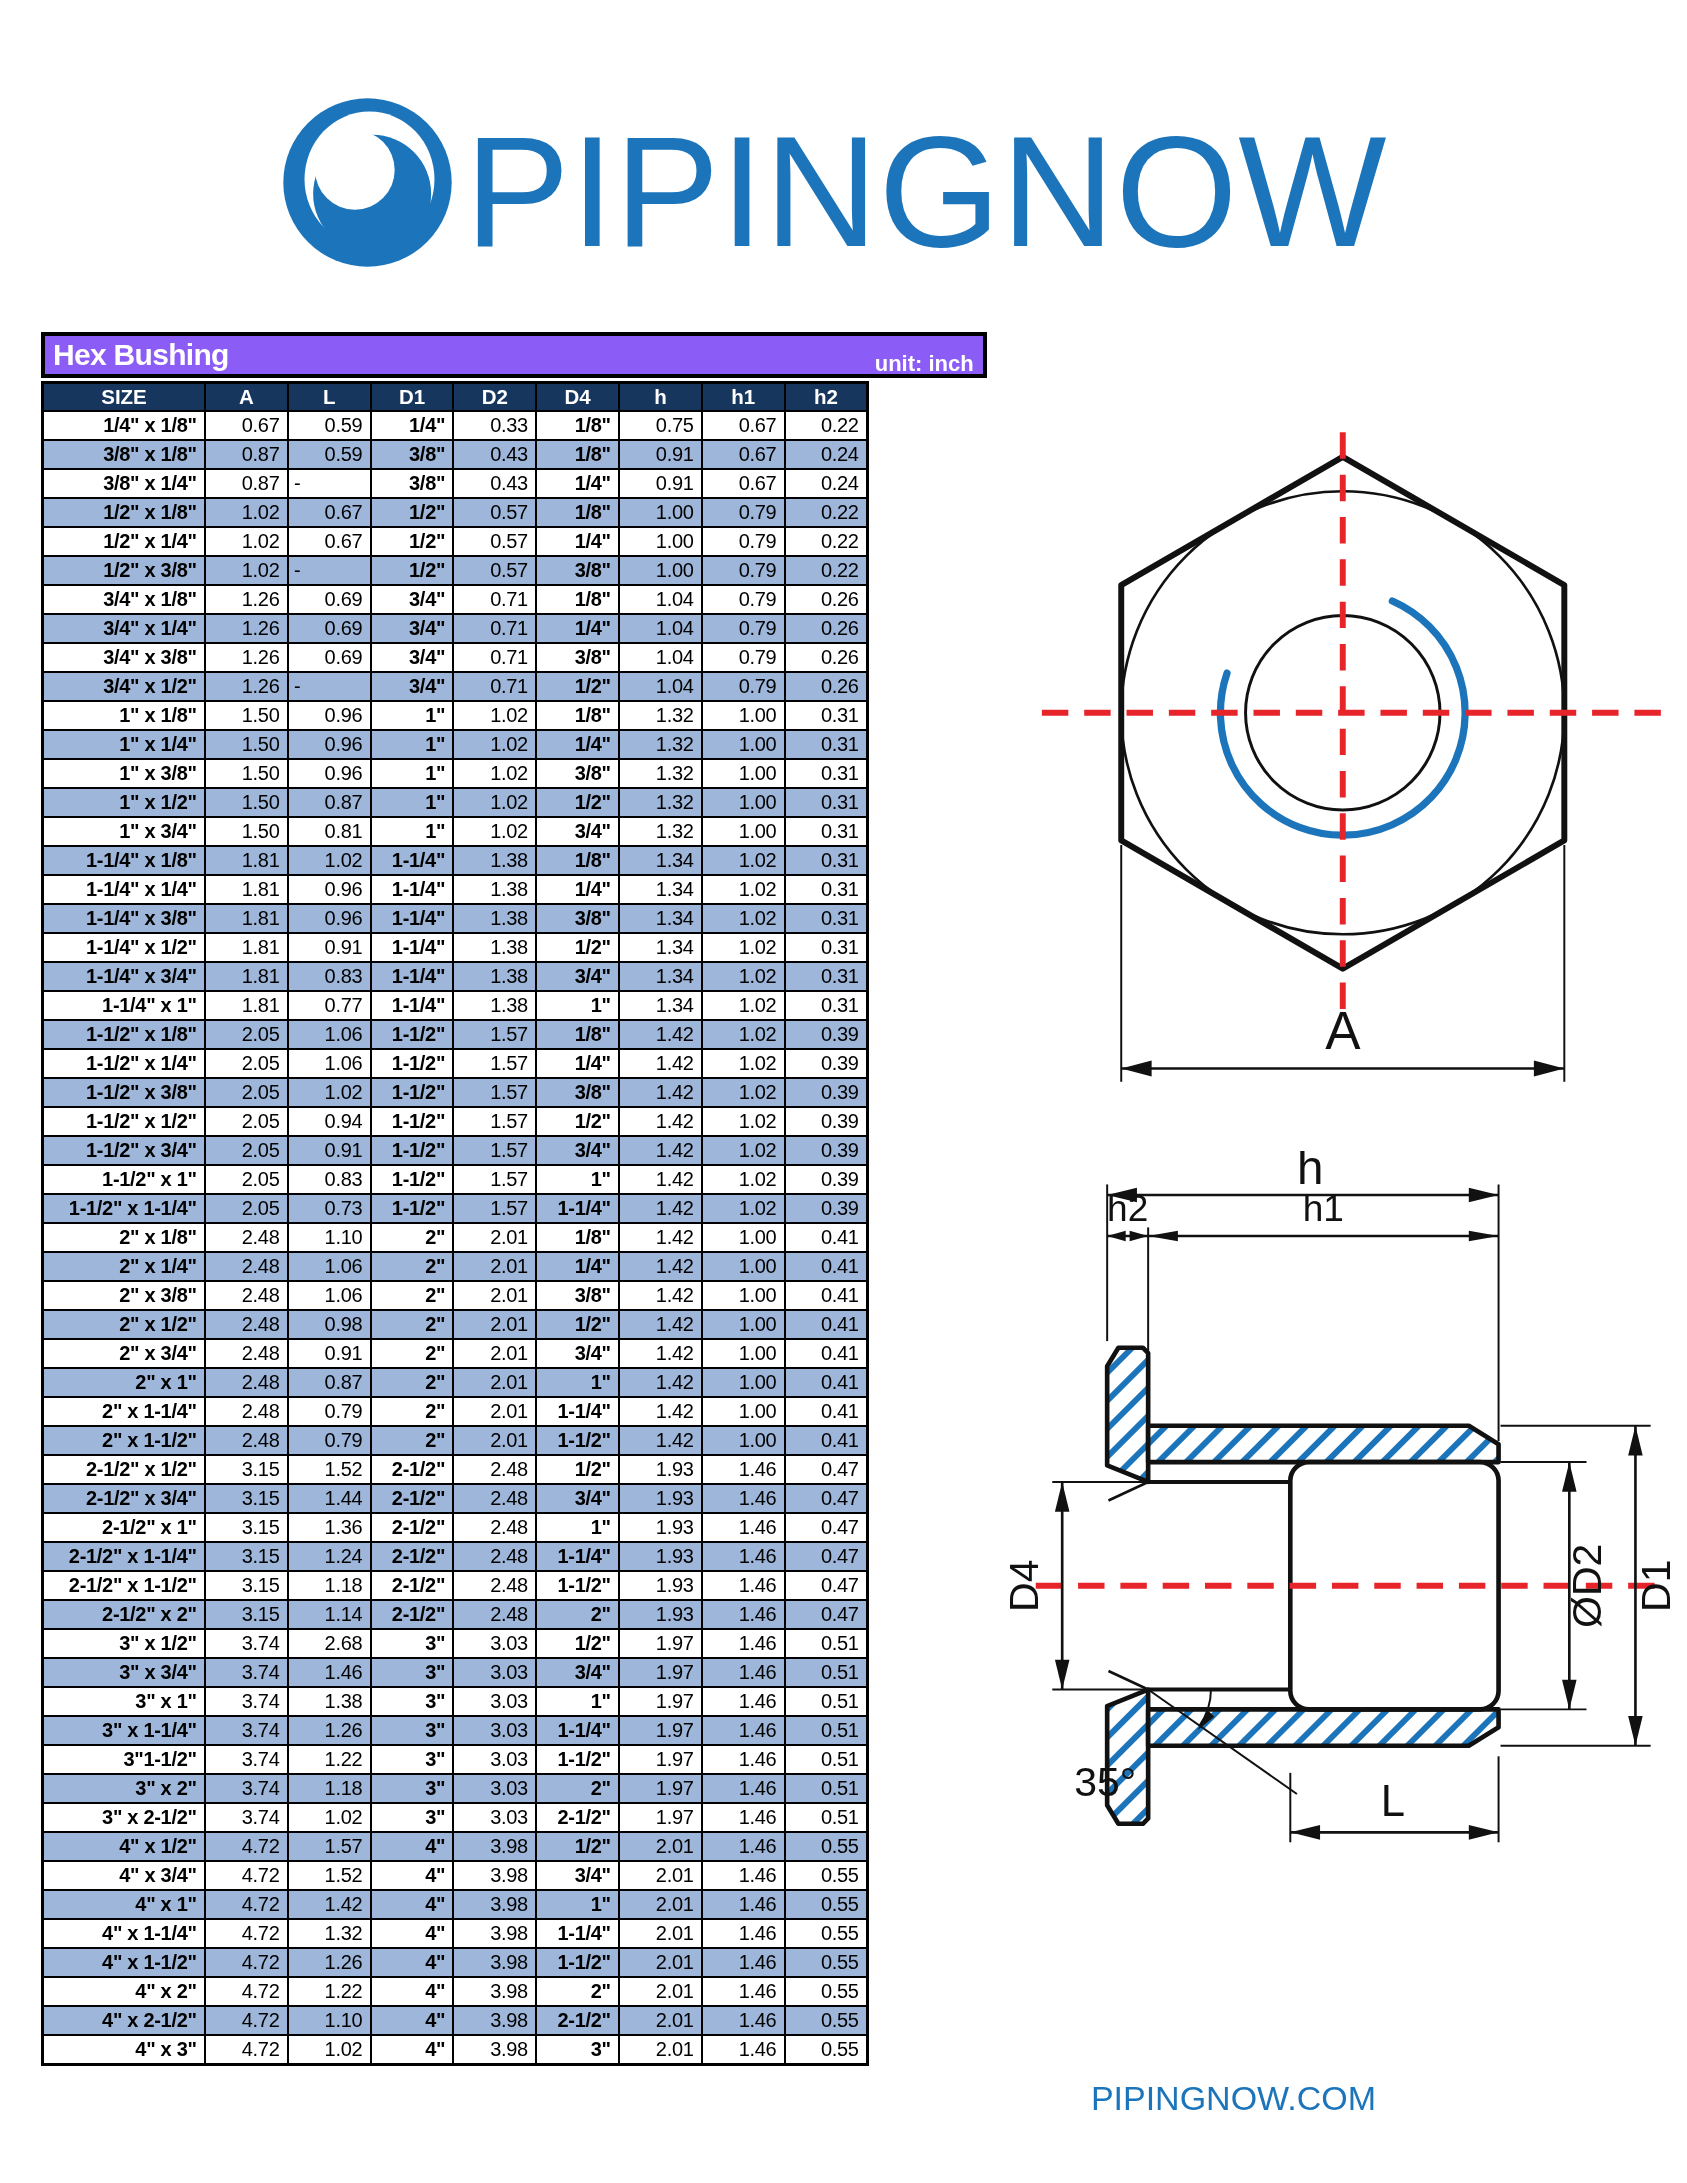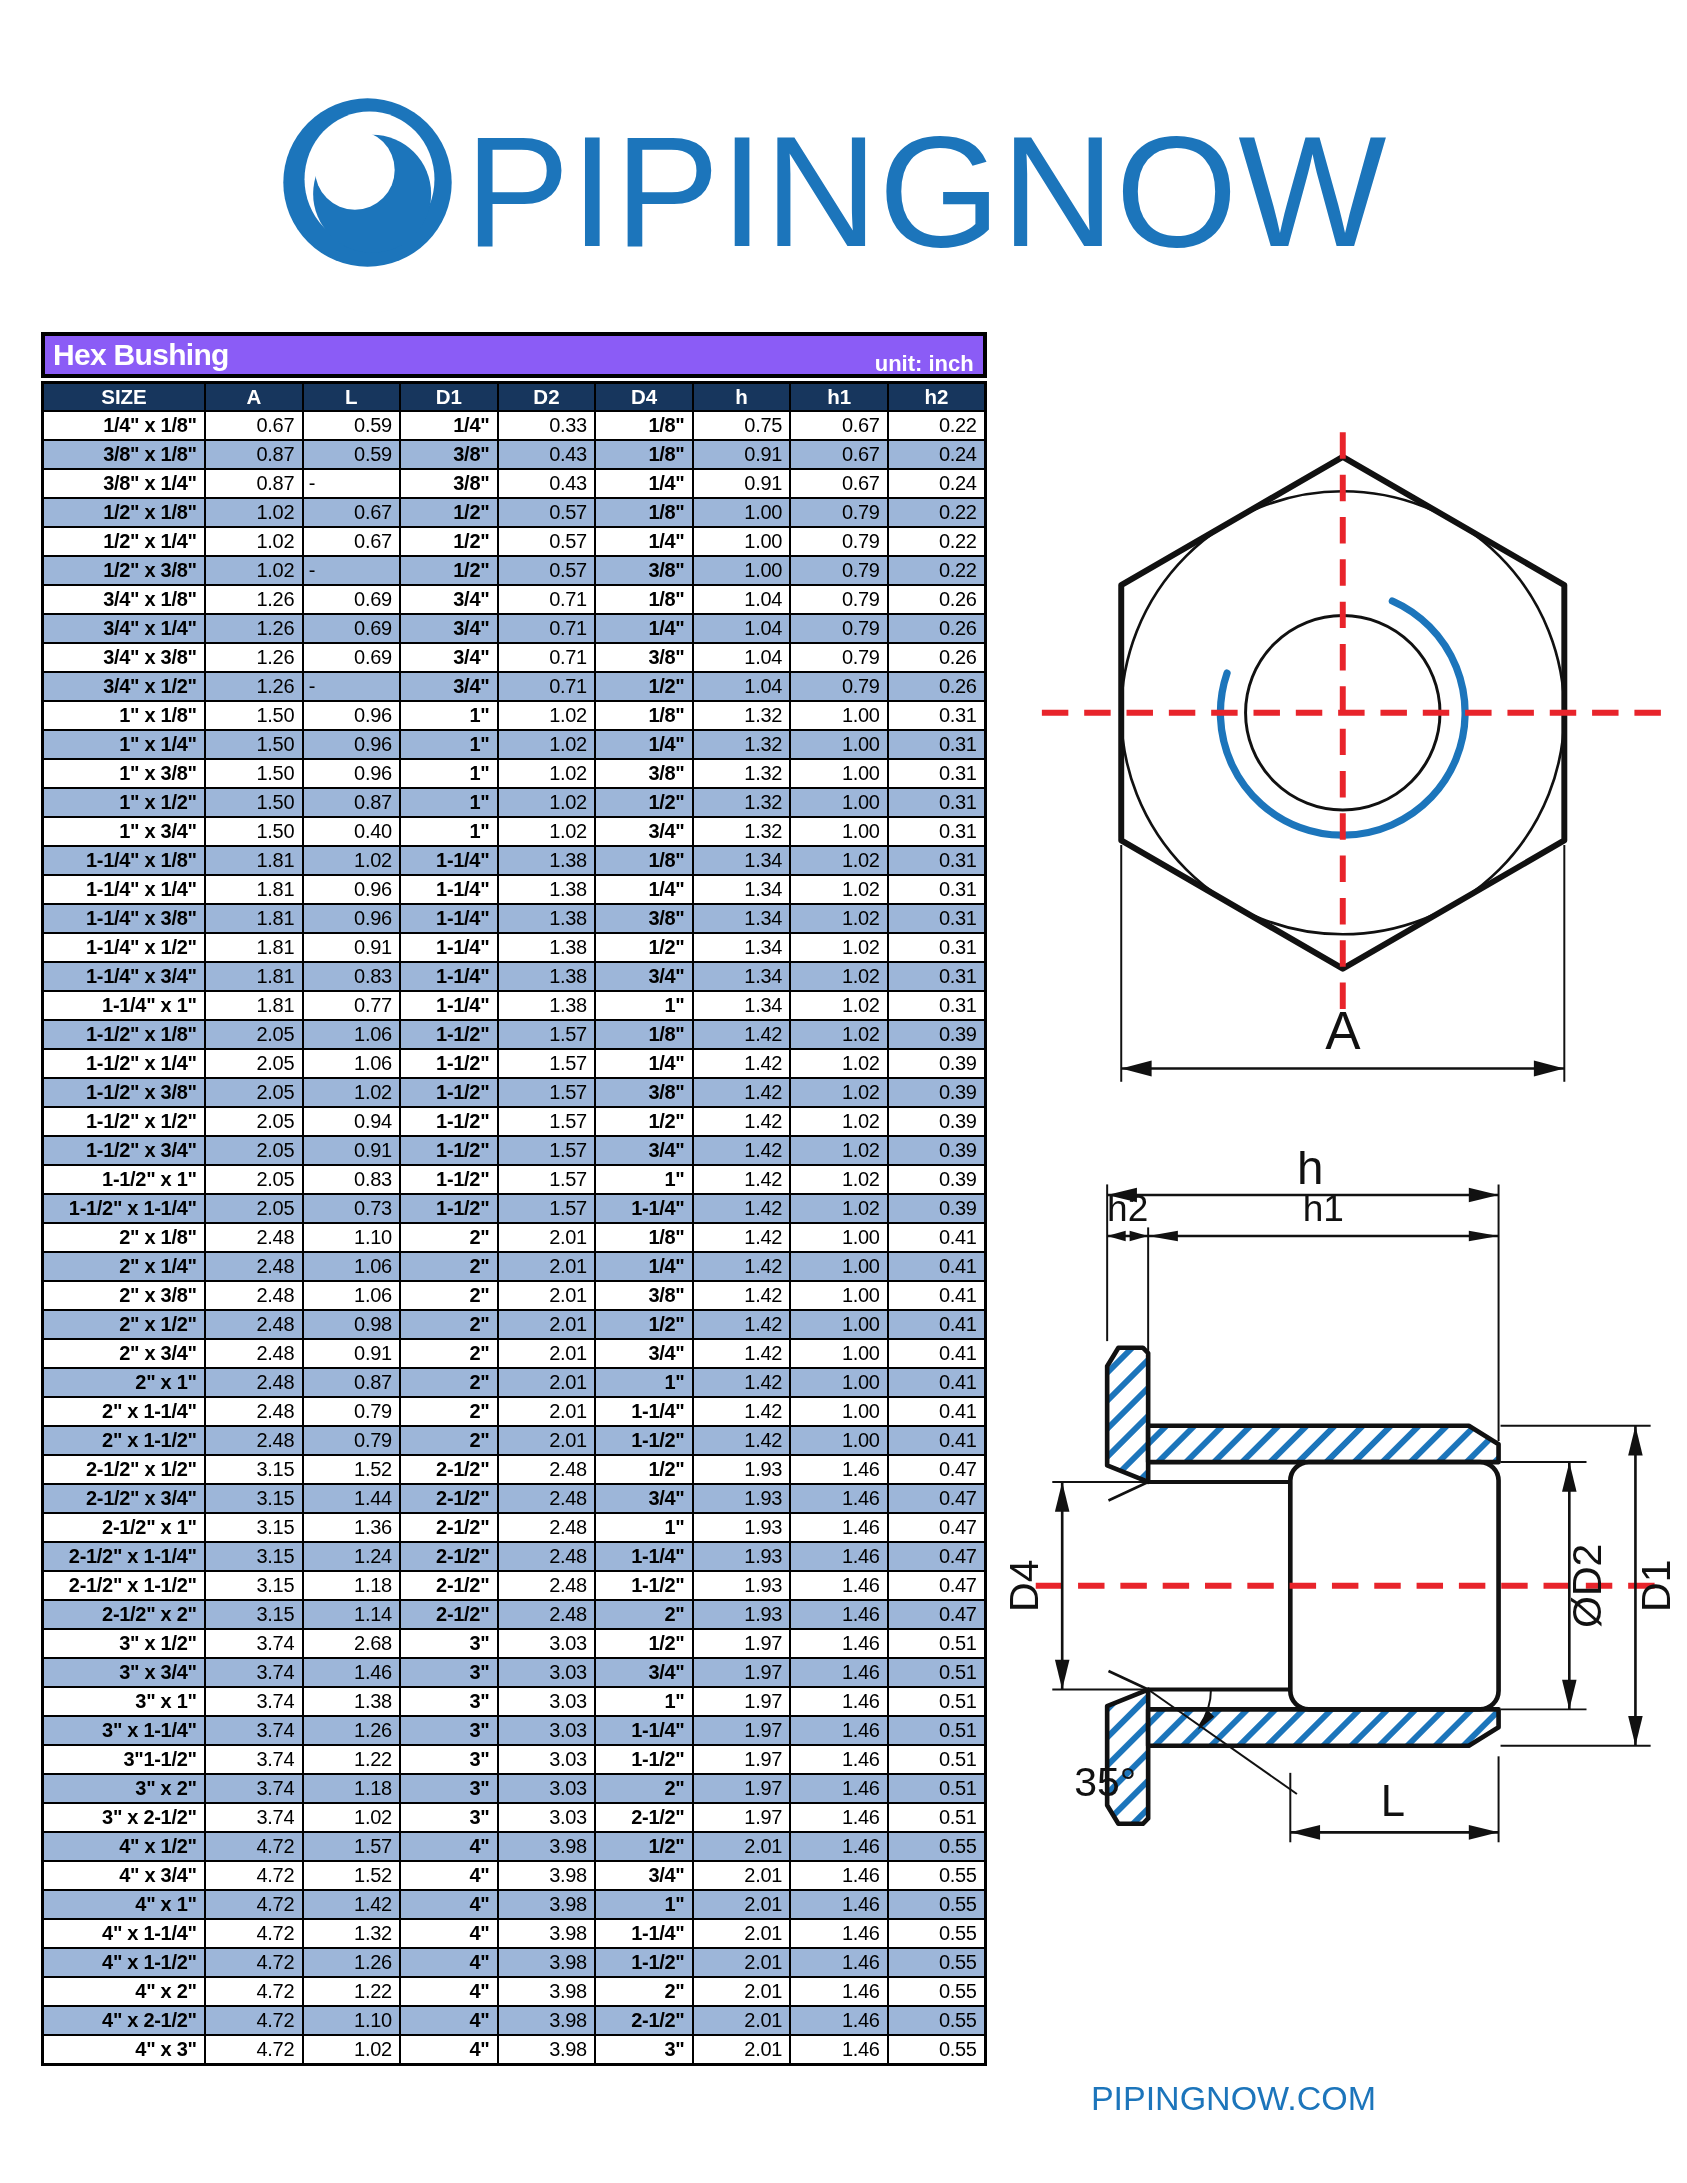--- a/index.html
+++ b/index.html
@@ -17,21 +17,21 @@
   }
   
   .spec{position:absolute;left:41px;top:332px;width:946px;}
   .spec-titlebar{
     box-sizing:border-box;border:4px solid #000;background:#8b5cf6;
     height:46px;display:flex;align-items:center;justify-content:space-between;
     padding:0 9.3px 0 8px;margin-bottom:2.6px;
   }
   .spec-title{color:#fff;font-weight:bold;font-size:30px;letter-spacing:-0.7px;}
   .spec-unit{color:#fff;font-weight:bold;font-size:22px;margin-top:17px;}
-  table.spec-table{border-collapse:collapse;width:946px;border:3.3px solid #000;table-layout:fixed;}
+  table.spec-table{border-collapse:collapse;width:828px;border:3.3px solid #000;table-layout:fixed;}
   .spec-table th{
     background:#17365D;color:#fff;font-weight:bold;font-size:20.5px;
     border:2px solid #000;height:26.5px;text-align:center;padding:0;
   }
   .spec-table td{
     border:2px solid #000;height:27px;font-size:20px;letter-spacing:-0.3px;
     text-align:right;padding:0 7.3px 0 0;white-space:nowrap;overflow:hidden;
   }
   .spec-table td:nth-child(1){width:160px;}
   .spec-table td:nth-child(1),
@@ -232,21 +232,21 @@
           <td>1"</td>
           <td>1.02</td>
           <td>1/2"</td>
           <td>1.32</td>
           <td>1.00</td>
           <td>0.31</td>
         </tr>
         <tr>
           <td>1" x 3/4"</td>
           <td>1.50</td>
-          <td>0.40</td>
+          <td>0.81</td>
           <td>1"</td>
           <td>1.02</td>
           <td>3/4"</td>
           <td>1.32</td>
           <td>1.00</td>
           <td>0.31</td>
         </tr>
         <tr>
           <td>1-1/4" x 1/8"</td>
           <td>1.81</td>

